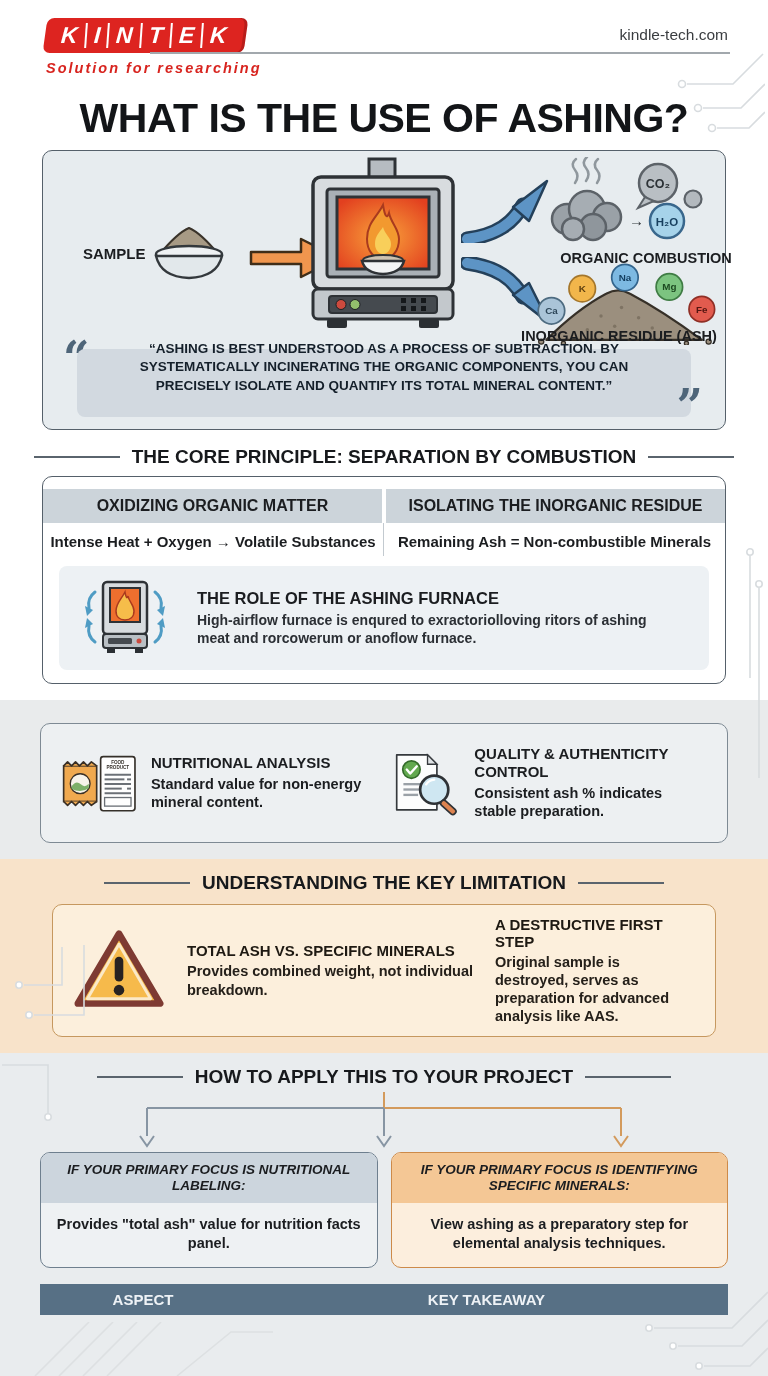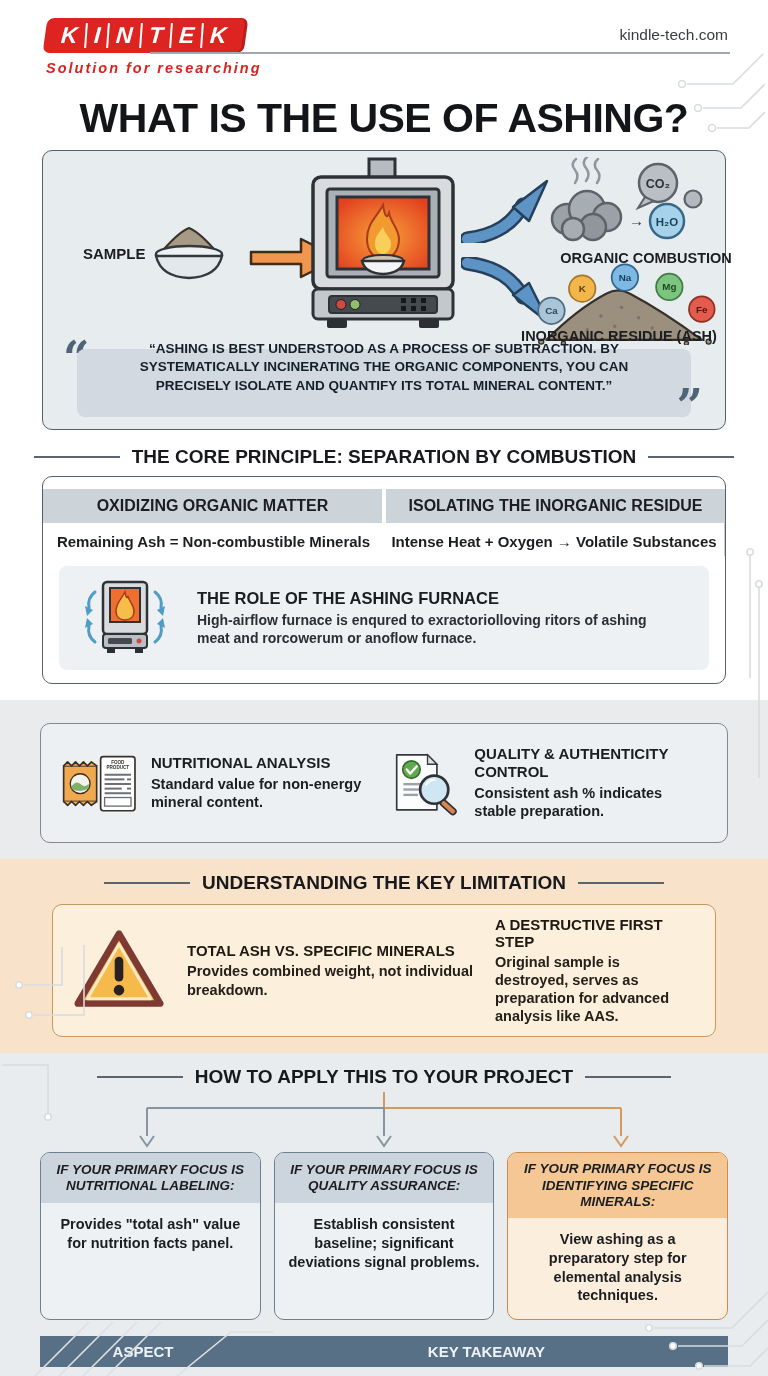--- a/index.html
+++ b/index.html
@@ -281,22 +281,22 @@
       <div class="abs qmark" style="right:22px;top:232px">”</div>
     </div>
   </section>
 
   <section class="s2">
     <div class="shead">THE CORE PRINCIPLE: SEPARATION BY COMBUSTION</div>
     <div class="cp-box">
       <div class="cp-grid">
         <div class="cp-h left">OXIDIZING ORGANIC MATTER</div>
         <div class="cp-h right">ISOLATING THE INORGANIC RESIDUE</div>
+        <div class="cp-t left">Intense Heat + Oxygen → Volatile Substances</div>
         <div class="cp-t">Remaining Ash = Non-combustible Minerals</div>
-        <div class="cp-t left">Intense Heat + Oxygen → Volatile Substances</div>
       </div>
       <div class="cp-role">
         <svg width="96" height="80" viewBox="0 0 96 80">
           <g stroke="#4f9cc4" stroke-width="3" fill="none" stroke-linecap="round">
             <path d="M18,14 Q10,20 12,30"></path>
               <path d="M18,64 Q10,58 12,48"></path>
             <path d="M78,14 Q86,20 84,30"></path>
               <path d="M78,64 Q86,58 84,48"></path>
           </g>
           <g fill="#4f9cc4">
@@ -406,24 +406,20 @@
       <path d="M100,44 L107,54 L114,44" stroke="#8795a3" stroke-width="2" fill="none"></path>
       <path d="M337,44 L344,54 L351,44" stroke="#8795a3" stroke-width="2" fill="none"></path>
       <path d="M574,44 L581,54 L588,44" stroke="#d39a5c" stroke-width="2" fill="none"></path>
     </svg>
 
     <div class="cards">
       <div class="card blue">
         <div class="card-head">IF YOUR PRIMARY FOCUS IS NUTRITIONAL LABELING:</div>
         <div class="card-body">Provides "total ash" value for nutrition facts panel.</div>
       </div>
-      <div class="card blue">
-        <div class="card-head">IF YOUR PRIMARY FOCUS IS QUALITY ASSURANCE:</div>
-        <div class="card-body">Establish consistent baseline; significant deviations signal problems.</div>
-      </div>
       <div class="card orange">
         <div class="card-head">IF YOUR PRIMARY FOCUS IS IDENTIFYING SPECIFIC MINERALS:</div>
         <div class="card-body">View ashing as a preparatory step for elemental analysis techniques.</div>
       </div>
     </div>
 
     <table class="tbl">
       <thead>
         <tr>
           <th style="width:205px">ASPECT</th>

